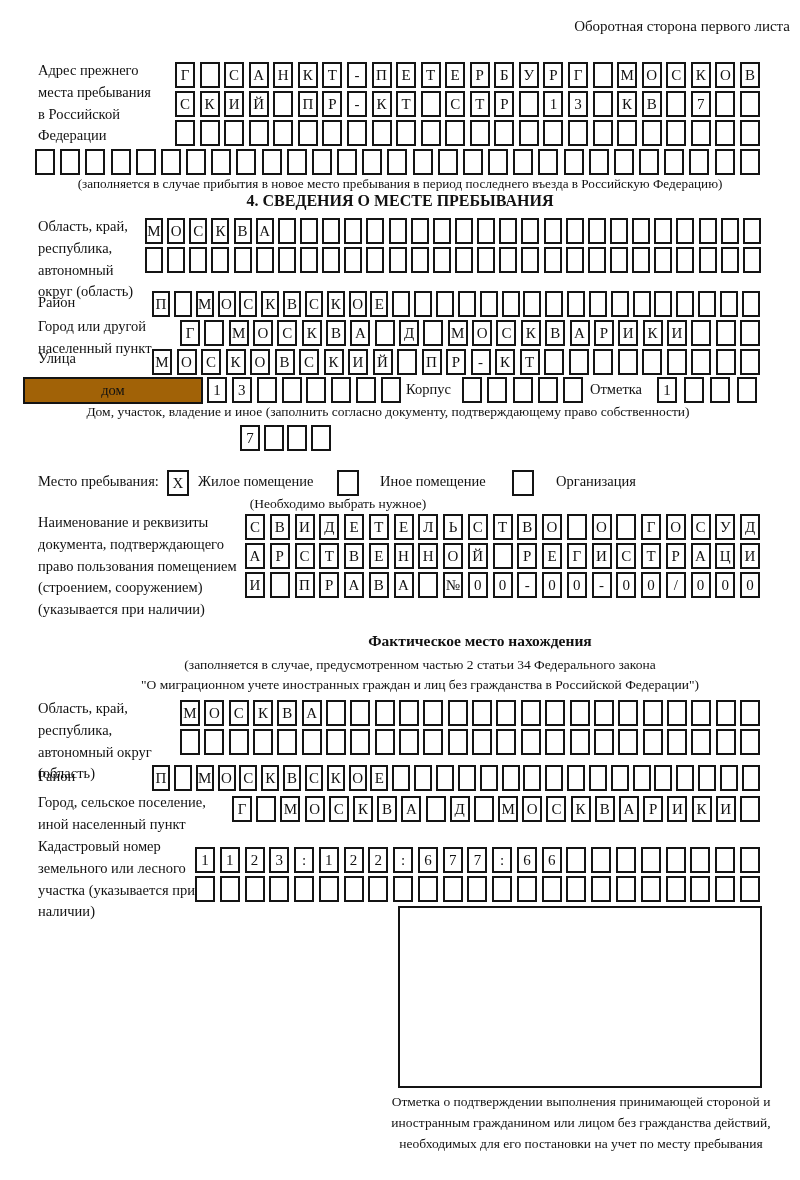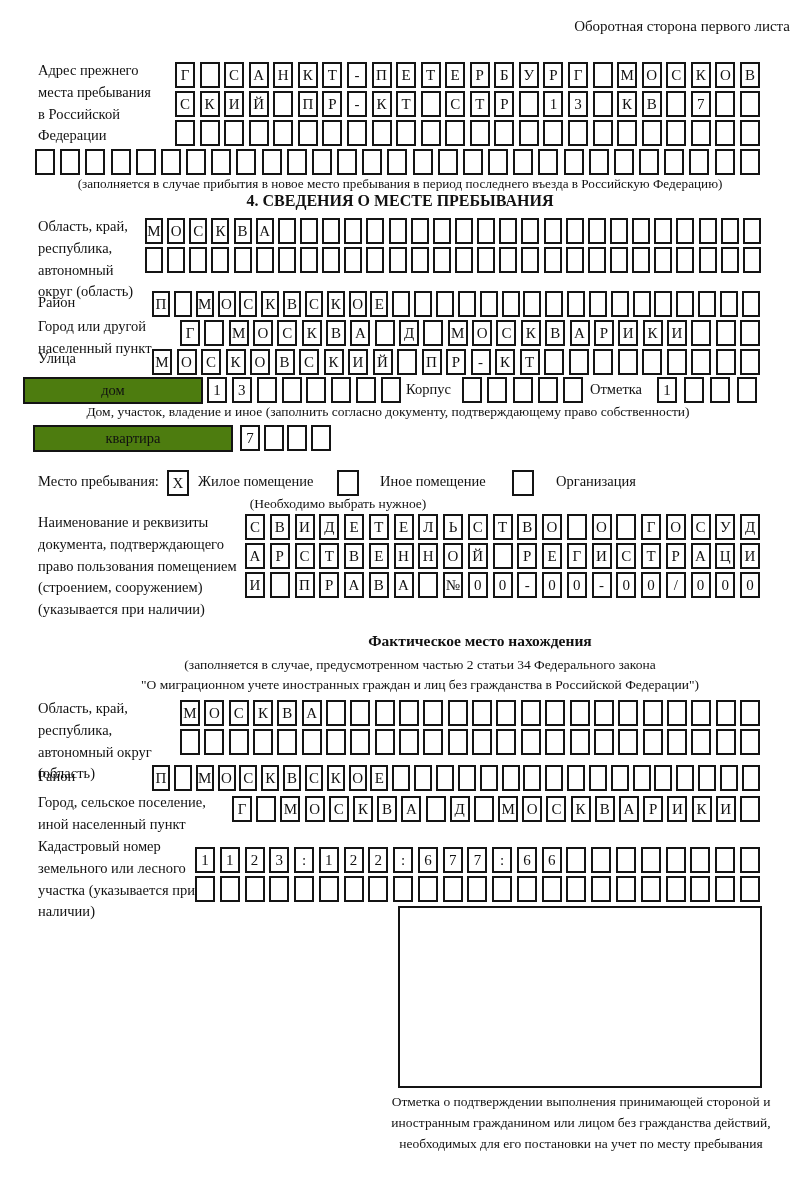--- a/index.html
+++ b/index.html
@@ -8,21 +8,21 @@
   .lbl{position:absolute;font-size:14.5px;line-height:1.5;color:#111;}
   .cap{position:absolute;font-size:13.2px;color:#111;text-align:center;}
   .title{position:absolute;font-size:16px;font-weight:bold;text-align:center;color:#111;}
   .cells{position:absolute;display:flex;justify-content:space-between;}
   .cell{box-sizing:border-box;flex:none;width:20px;height:26px;border:2px solid #141414;
         background:#fff;display:flex;align-items:center;justify-content:center;
         font-size:15px;color:#111;}
   .sm .cell{width:18px;}
   .chk{position:absolute;box-sizing:border-box;width:22px;height:26px;border:2px solid #141414;
        display:flex;align-items:center;justify-content:center;font-size:15px;color:#111;background:#fff;}
-  .boxlbl{position:absolute;box-sizing:border-box;height:27px;border:2px solid #141414;background:#4d7c0f;
+  .boxlbl{position:absolute;box-sizing:border-box;height:27px;border:2px solid #141414;background:#a16207;
           display:flex;align-items:center;justify-content:center;font-size:14.5px;color:#111;}
   .stamp{position:absolute;border:2px solid #141414;background:#fff;}
   .txt{position:absolute;font-size:14.5px;color:#111;}
 </style>
 </head>
 <body>
 
 <div class="page">
 
   <div class="txt" style="top:18px;right:58px;font-size:15px;">Оборотная сторона первого листа</div>
@@ -313,21 +313,20 @@
     </div>
   <div class="txt" style="left:590px;top:381px;">Отметка</div>
   <div class="cells" style="left:657px;top:377px;width:100px;">
       <div class="cell">1</div>
       <div class="cell"></div>
       <div class="cell"></div>
       <div class="cell"></div>
     </div>
   <div class="cap" style="left:38px;top:404px;width:700px;text-align:center;font-size:13.5px;">Дом, участок, владение и иное (заполнить согласно документу, подтверждающему право собственности)</div>
 
-  <div class="boxlbl" style="left:33px;top:425px;width:200px;">квартира</div>
   <div class="cells" style="left:240px;top:425px;width:91px;">
       <div class="cell">7</div>
       <div class="cell"></div>
       <div class="cell"></div>
       <div class="cell"></div>
     </div>
 
   <div class="txt" style="left:38px;top:473px;">Место пребывания:</div>
   <div class="chk" style="left:167px;top:470px;">X</div>
   <div class="txt" style="left:198px;top:473px;">Жилое помещение</div>

